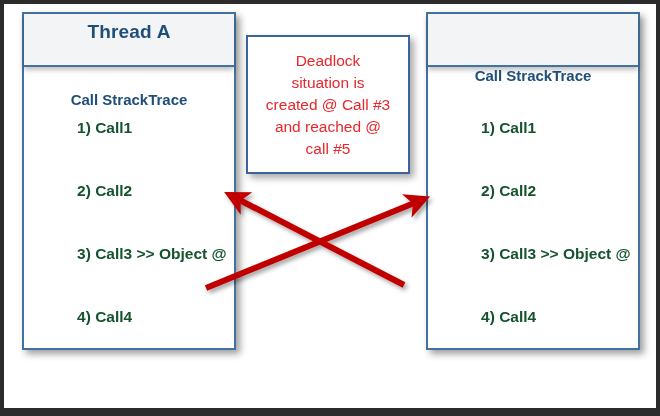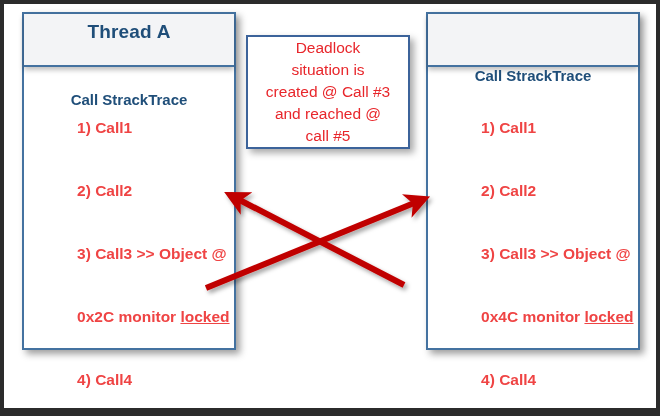--- a/index.html
+++ b/index.html
@@ -70,34 +70,34 @@
     line-height: 20px;
     margin-top: 46px;
   }
 
   .panel-body {
     padding: 29px 0 0 10px;
   }
   .trace-line {
     font-size: 15.5px;
     font-weight: bold;
-    color: #ef4444;
+    color: #14532d;
     line-height: 21px;
     white-space: pre-wrap;
   }
   .trace-line u { text-decoration: underline; }
 
   
   #note-box {
     position: absolute;
     box-sizing: border-box;
     left: 242px;
     top: 31px;
     width: 164px;
-    height: 114px;
+    height: 139px;
     border: 2px solid #3c639a;
     background: #ffffff;
     box-shadow: 4px 4px 7px rgba(0,0,0,0.34);
     display: flex;
     align-items: center;
     justify-content: center;
   }
   #note-text {
     font-size: 15.5px;
     color: #e8262b;
@@ -130,45 +130,39 @@
         <div class="trace-line">
           <span>1) Call1</span>
         </div>
         <div class="trace-line">
           <span>2) Call2</span>
         </div>
         <div class="trace-line">
           <span>3) Call3 &gt;&gt; Object @</span>
         </div>
         <div class="trace-line">
-          <span>0x2C monitor </span><u>locked</u>
-        </div>
-        <div class="trace-line">
           <span>4) Call4</span>
         </div>
 
       </div>
     </div>
 
     <div class="panel" id="panel-b">
       <div class="panel-header">
         <div class="panel-subtitle">Call StrackTrace</div>
       </div>
       <div class="panel-body">
         <div class="trace-line">
           <span>1) Call1</span>
         </div>
         <div class="trace-line">
           <span>2) Call2</span>
         </div>
         <div class="trace-line">
           <span>3) Call3 &gt;&gt; Object @</span>
-        </div>
-        <div class="trace-line">
-          <span>0x4C monitor </span><u>locked</u>
         </div>
         <div class="trace-line">
           <span>4) Call4</span>
         </div>
 
       </div>
     </div>
 
     <div id="note-box">
       <div id="note-text">Deadlock

